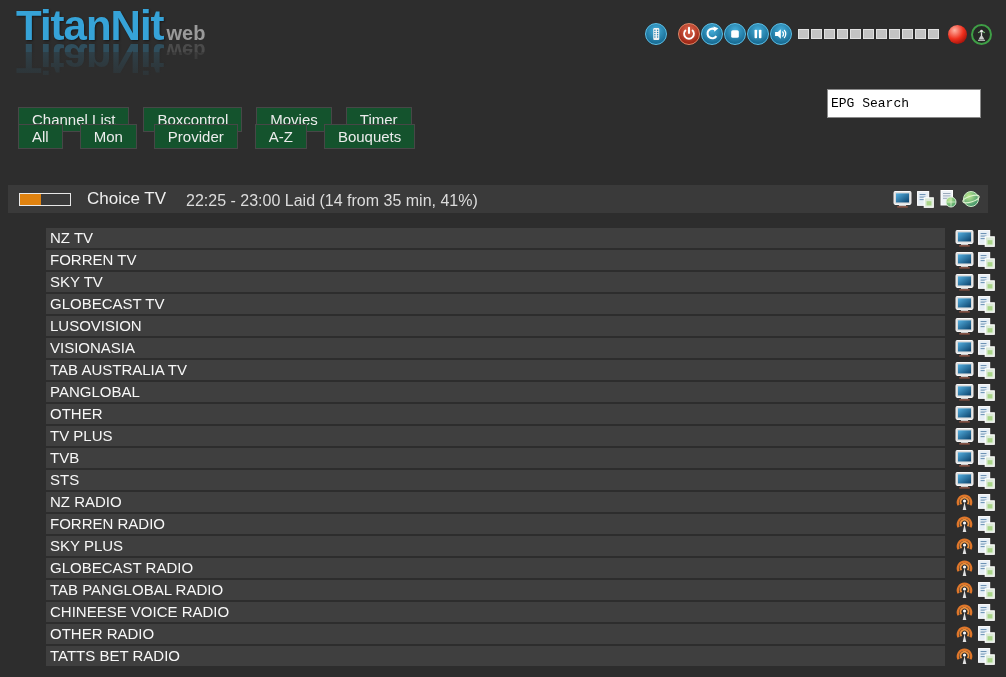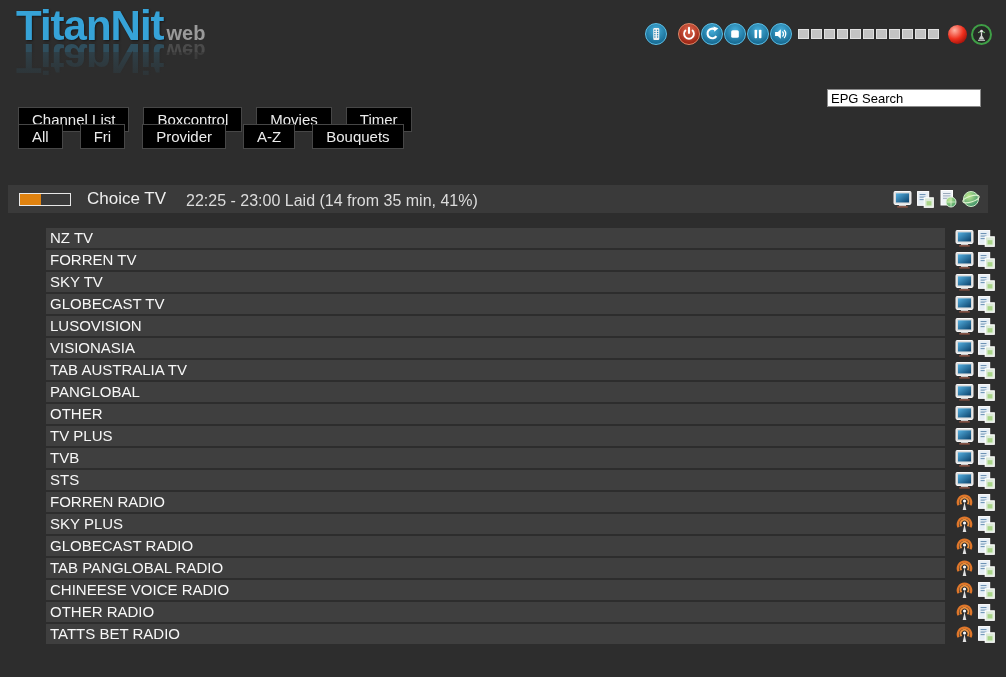--- a/index.html
+++ b/index.html
@@ -25,29 +25,29 @@
   .cbtn.first-gap { margin-left:11px; }
   .speaker-gap { margin-left:4px; }
   .vol-strip { display:flex; align-items:center; margin-left:6px; }
   .vol-sq { width:11px; height:10px; background:#c4c4c4; border:1px solid #e2e2e2; margin-right:2px; }
   .rec-ball { width:19px; height:19px; border-radius:50%; margin-left:7px;
     background:radial-gradient(circle at 35% 28%, #ffb3a3, #ef2f1d 48%, #8c0b06 88%); }
   .sig-circle { width:21px; height:21px; border-radius:50%; border:2px solid #3f9f46; margin-left:4px;
     display:flex; align-items:center; justify-content:center; background:rgba(20,30,20,.25); }
 
   
-  .epg-search { position:absolute; left:827px; top:89px; width:154px; height:18px;
-    background:#fff; border:1px solid #8a8a8a; font-family:Liberation Sans, sans-serif;
+  .epg-search { position:absolute; left:827px; top:89px; width:154px; height:29px;
+    background:#fff; border:1px solid #8a8a8a; font-family:Liberation Mono, monospace;
     font-size:13px; color:#000; padding:0 3px; }
 
   
   .nav-row { position:absolute; left:18px; display:flex; gap:14px; }
   .nav-main { top:107px; }
   .nav-filter { top:124px; gap:17px; }
-  .nav-btn { background:#000000; color:#ececec; font-size:15px; padding:3px 13px;
+  .nav-btn { background:#14532d; color:#ececec; font-size:15px; padding:3px 13px;
     border:1px solid #474747; cursor:pointer; white-space:nowrap; }
 
   
   .now-bar { position:absolute; left:8px; top:185px; width:980px; height:28px; background:#3a3a3a;
     display:flex; align-items:center;text-align:center; }
   .progress { width:52px; height:13px; border:1px solid #e8e8e8; margin-left:11px; background:#3a3a3a; }
   .progress-fill { height:100%; background:#e0820f; }
   .np-title { color:#efefef; font-size:17px; margin-left:16px; white-space:nowrap; }
   .np-details { color:#dcdcdc; font-size:16px; margin-left:20px; margin-top:3px; white-space:nowrap; }
   .np-actions { margin-left:auto; margin-right:7px; display:flex; gap:3px; align-items:center; }
@@ -156,21 +156,21 @@
 
   <div class="nav-row nav-main">
     <button class="nav-btn">Channel List</button>
     <button class="nav-btn">Boxcontrol</button>
     <button class="nav-btn">Movies</button>
     <button class="nav-btn">Timer</button>
   </div>
 
   <div class="nav-row nav-filter">
     <button class="nav-btn">All</button>
-    <button class="nav-btn">Fri</button>
+    <button class="nav-btn">Mon</button>
     <button class="nav-btn">Provider</button>
     <button class="nav-btn">A-Z</button>
     <button class="nav-btn">Bouquets</button>
   </div>
 
   <div class="now-bar">
     <div class="progress">
       <div class="progress-fill" id="np-progress" style="width: 41%;"></div>
     </div>
     <span class="np-title">Choice TV</span>
@@ -602,21 +602,21 @@
       <rect x="3.4" y="6.2" width="5.6" height="1"></rect>
       <rect x="3.4" y="8.6" width="4.2" height="1"></rect>
     </g>
     <rect x="7.8" y="7.4" width="8.6" height="9" fill="#dcead8" stroke="#ffffff" stroke-width="1"></rect>
     <rect x="10" y="10.6" width="4.6" height="4" fill="#a8d487"></rect>
   </svg>
           </span>
         </div>
       </div>
       <div class="chan-row">
-        <div class="chan-name">FORREN RADIO</div>
+        <div class="chan-name">NZ RADIO</div>
         <div class="chan-icons">
           <span class="act-icon">
             <svg width="19" height="19" viewBox="0 0 18 18">
     <path d="M3.4 11.6 A6.3 6.3 0 1 1 14.6 11.6" fill="none" stroke="#e0772a" stroke-width="2.2"></path>
     <path d="M6.1 10.6 A3.7 3.7 0 1 1 11.9 10.6" fill="none" stroke="#ef9440" stroke-width="1.7"></path>
     <circle cx="9" cy="7.6" r="1.5" fill="#fafafa"></circle>
     <path d="M9 8.5 L7.3 16 L10.7 16 Z" fill="#e2e2e2"></path>
   </svg>
           </span>
           <span class="act-icon">
@@ -627,21 +627,21 @@
       <rect x="3.4" y="6.2" width="5.6" height="1"></rect>
       <rect x="3.4" y="8.6" width="4.2" height="1"></rect>
     </g>
     <rect x="7.8" y="7.4" width="8.6" height="9" fill="#dcead8" stroke="#ffffff" stroke-width="1"></rect>
     <rect x="10" y="10.6" width="4.6" height="4" fill="#a8d487"></rect>
   </svg>
           </span>
         </div>
       </div>
       <div class="chan-row">
-        <div class="chan-name">SKY PLUS</div>
+        <div class="chan-name">FORREN RADIO</div>
         <div class="chan-icons">
           <span class="act-icon">
             <svg width="19" height="19" viewBox="0 0 18 18">
     <path d="M3.4 11.6 A6.3 6.3 0 1 1 14.6 11.6" fill="none" stroke="#e0772a" stroke-width="2.2"></path>
     <path d="M6.1 10.6 A3.7 3.7 0 1 1 11.9 10.6" fill="none" stroke="#ef9440" stroke-width="1.7"></path>
     <circle cx="9" cy="7.6" r="1.5" fill="#fafafa"></circle>
     <path d="M9 8.5 L7.3 16 L10.7 16 Z" fill="#e2e2e2"></path>
   </svg>
           </span>
           <span class="act-icon">
@@ -652,21 +652,21 @@
       <rect x="3.4" y="6.2" width="5.6" height="1"></rect>
       <rect x="3.4" y="8.6" width="4.2" height="1"></rect>
     </g>
     <rect x="7.8" y="7.4" width="8.6" height="9" fill="#dcead8" stroke="#ffffff" stroke-width="1"></rect>
     <rect x="10" y="10.6" width="4.6" height="4" fill="#a8d487"></rect>
   </svg>
           </span>
         </div>
       </div>
       <div class="chan-row">
-        <div class="chan-name">GLOBECAST RADIO</div>
+        <div class="chan-name">SKY PLUS</div>
         <div class="chan-icons">
           <span class="act-icon">
             <svg width="19" height="19" viewBox="0 0 18 18">
     <path d="M3.4 11.6 A6.3 6.3 0 1 1 14.6 11.6" fill="none" stroke="#e0772a" stroke-width="2.2"></path>
     <path d="M6.1 10.6 A3.7 3.7 0 1 1 11.9 10.6" fill="none" stroke="#ef9440" stroke-width="1.7"></path>
     <circle cx="9" cy="7.6" r="1.5" fill="#fafafa"></circle>
     <path d="M9 8.5 L7.3 16 L10.7 16 Z" fill="#e2e2e2"></path>
   </svg>
           </span>
           <span class="act-icon">
@@ -677,21 +677,21 @@
       <rect x="3.4" y="6.2" width="5.6" height="1"></rect>
       <rect x="3.4" y="8.6" width="4.2" height="1"></rect>
     </g>
     <rect x="7.8" y="7.4" width="8.6" height="9" fill="#dcead8" stroke="#ffffff" stroke-width="1"></rect>
     <rect x="10" y="10.6" width="4.6" height="4" fill="#a8d487"></rect>
   </svg>
           </span>
         </div>
       </div>
       <div class="chan-row">
-        <div class="chan-name">TAB PANGLOBAL RADIO</div>
+        <div class="chan-name">GLOBECAST RADIO</div>
         <div class="chan-icons">
           <span class="act-icon">
             <svg width="19" height="19" viewBox="0 0 18 18">
     <path d="M3.4 11.6 A6.3 6.3 0 1 1 14.6 11.6" fill="none" stroke="#e0772a" stroke-width="2.2"></path>
     <path d="M6.1 10.6 A3.7 3.7 0 1 1 11.9 10.6" fill="none" stroke="#ef9440" stroke-width="1.7"></path>
     <circle cx="9" cy="7.6" r="1.5" fill="#fafafa"></circle>
     <path d="M9 8.5 L7.3 16 L10.7 16 Z" fill="#e2e2e2"></path>
   </svg>
           </span>
           <span class="act-icon">
@@ -702,21 +702,21 @@
       <rect x="3.4" y="6.2" width="5.6" height="1"></rect>
       <rect x="3.4" y="8.6" width="4.2" height="1"></rect>
     </g>
     <rect x="7.8" y="7.4" width="8.6" height="9" fill="#dcead8" stroke="#ffffff" stroke-width="1"></rect>
     <rect x="10" y="10.6" width="4.6" height="4" fill="#a8d487"></rect>
   </svg>
           </span>
         </div>
       </div>
       <div class="chan-row">
-        <div class="chan-name">CHINEESE VOICE RADIO</div>
+        <div class="chan-name">TAB PANGLOBAL RADIO</div>
         <div class="chan-icons">
           <span class="act-icon">
             <svg width="19" height="19" viewBox="0 0 18 18">
     <path d="M3.4 11.6 A6.3 6.3 0 1 1 14.6 11.6" fill="none" stroke="#e0772a" stroke-width="2.2"></path>
     <path d="M6.1 10.6 A3.7 3.7 0 1 1 11.9 10.6" fill="none" stroke="#ef9440" stroke-width="1.7"></path>
     <circle cx="9" cy="7.6" r="1.5" fill="#fafafa"></circle>
     <path d="M9 8.5 L7.3 16 L10.7 16 Z" fill="#e2e2e2"></path>
   </svg>
           </span>
           <span class="act-icon">
@@ -727,21 +727,21 @@
       <rect x="3.4" y="6.2" width="5.6" height="1"></rect>
       <rect x="3.4" y="8.6" width="4.2" height="1"></rect>
     </g>
     <rect x="7.8" y="7.4" width="8.6" height="9" fill="#dcead8" stroke="#ffffff" stroke-width="1"></rect>
     <rect x="10" y="10.6" width="4.6" height="4" fill="#a8d487"></rect>
   </svg>
           </span>
         </div>
       </div>
       <div class="chan-row">
-        <div class="chan-name">OTHER RADIO</div>
+        <div class="chan-name">CHINEESE VOICE RADIO</div>
         <div class="chan-icons">
           <span class="act-icon">
             <svg width="19" height="19" viewBox="0 0 18 18">
     <path d="M3.4 11.6 A6.3 6.3 0 1 1 14.6 11.6" fill="none" stroke="#e0772a" stroke-width="2.2"></path>
     <path d="M6.1 10.6 A3.7 3.7 0 1 1 11.9 10.6" fill="none" stroke="#ef9440" stroke-width="1.7"></path>
     <circle cx="9" cy="7.6" r="1.5" fill="#fafafa"></circle>
     <path d="M9 8.5 L7.3 16 L10.7 16 Z" fill="#e2e2e2"></path>
   </svg>
           </span>
           <span class="act-icon">
@@ -752,21 +752,21 @@
       <rect x="3.4" y="6.2" width="5.6" height="1"></rect>
       <rect x="3.4" y="8.6" width="4.2" height="1"></rect>
     </g>
     <rect x="7.8" y="7.4" width="8.6" height="9" fill="#dcead8" stroke="#ffffff" stroke-width="1"></rect>
     <rect x="10" y="10.6" width="4.6" height="4" fill="#a8d487"></rect>
   </svg>
           </span>
         </div>
       </div>
       <div class="chan-row">
-        <div class="chan-name">TATTS BET RADIO</div>
+        <div class="chan-name">OTHER RADIO</div>
         <div class="chan-icons">
           <span class="act-icon">
             <svg width="19" height="19" viewBox="0 0 18 18">
     <path d="M3.4 11.6 A6.3 6.3 0 1 1 14.6 11.6" fill="none" stroke="#e0772a" stroke-width="2.2"></path>
     <path d="M6.1 10.6 A3.7 3.7 0 1 1 11.9 10.6" fill="none" stroke="#ef9440" stroke-width="1.7"></path>
     <circle cx="9" cy="7.6" r="1.5" fill="#fafafa"></circle>
     <path d="M9 8.5 L7.3 16 L10.7 16 Z" fill="#e2e2e2"></path>
   </svg>
           </span>
           <span class="act-icon">
@@ -776,15 +776,40 @@
       <rect x="3.4" y="3.8" width="5.6" height="1"></rect>
       <rect x="3.4" y="6.2" width="5.6" height="1"></rect>
       <rect x="3.4" y="8.6" width="4.2" height="1"></rect>
     </g>
     <rect x="7.8" y="7.4" width="8.6" height="9" fill="#dcead8" stroke="#ffffff" stroke-width="1"></rect>
     <rect x="10" y="10.6" width="4.6" height="4" fill="#a8d487"></rect>
   </svg>
           </span>
         </div>
       </div>
+      <div class="chan-row">
+        <div class="chan-name">TATTS BET RADIO</div>
+        <div class="chan-icons">
+          <span class="act-icon">
+            <svg width="19" height="19" viewBox="0 0 18 18">
+    <path d="M3.4 11.6 A6.3 6.3 0 1 1 14.6 11.6" fill="none" stroke="#e0772a" stroke-width="2.2"></path>
+    <path d="M6.1 10.6 A3.7 3.7 0 1 1 11.9 10.6" fill="none" stroke="#ef9440" stroke-width="1.7"></path>
+    <circle cx="9" cy="7.6" r="1.5" fill="#fafafa"></circle>
+    <path d="M9 8.5 L7.3 16 L10.7 16 Z" fill="#e2e2e2"></path>
+  </svg>
+          </span>
+          <span class="act-icon">
+            <svg width="19" height="19" viewBox="0 0 18 18">
+    <rect x="1.5" y="1.5" width="10.5" height="13" fill="#e6eef5" stroke="#ffffff" stroke-width="1"></rect>
+    <g fill="#6d93b5">
+      <rect x="3.4" y="3.8" width="5.6" height="1"></rect>
+      <rect x="3.4" y="6.2" width="5.6" height="1"></rect>
+      <rect x="3.4" y="8.6" width="4.2" height="1"></rect>
+    </g>
+    <rect x="7.8" y="7.4" width="8.6" height="9" fill="#dcead8" stroke="#ffffff" stroke-width="1"></rect>
+    <rect x="10" y="10.6" width="4.6" height="4" fill="#a8d487"></rect>
+  </svg>
+          </span>
+        </div>
+      </div>
     </div>
 
 </div>
 
 </body></html>

